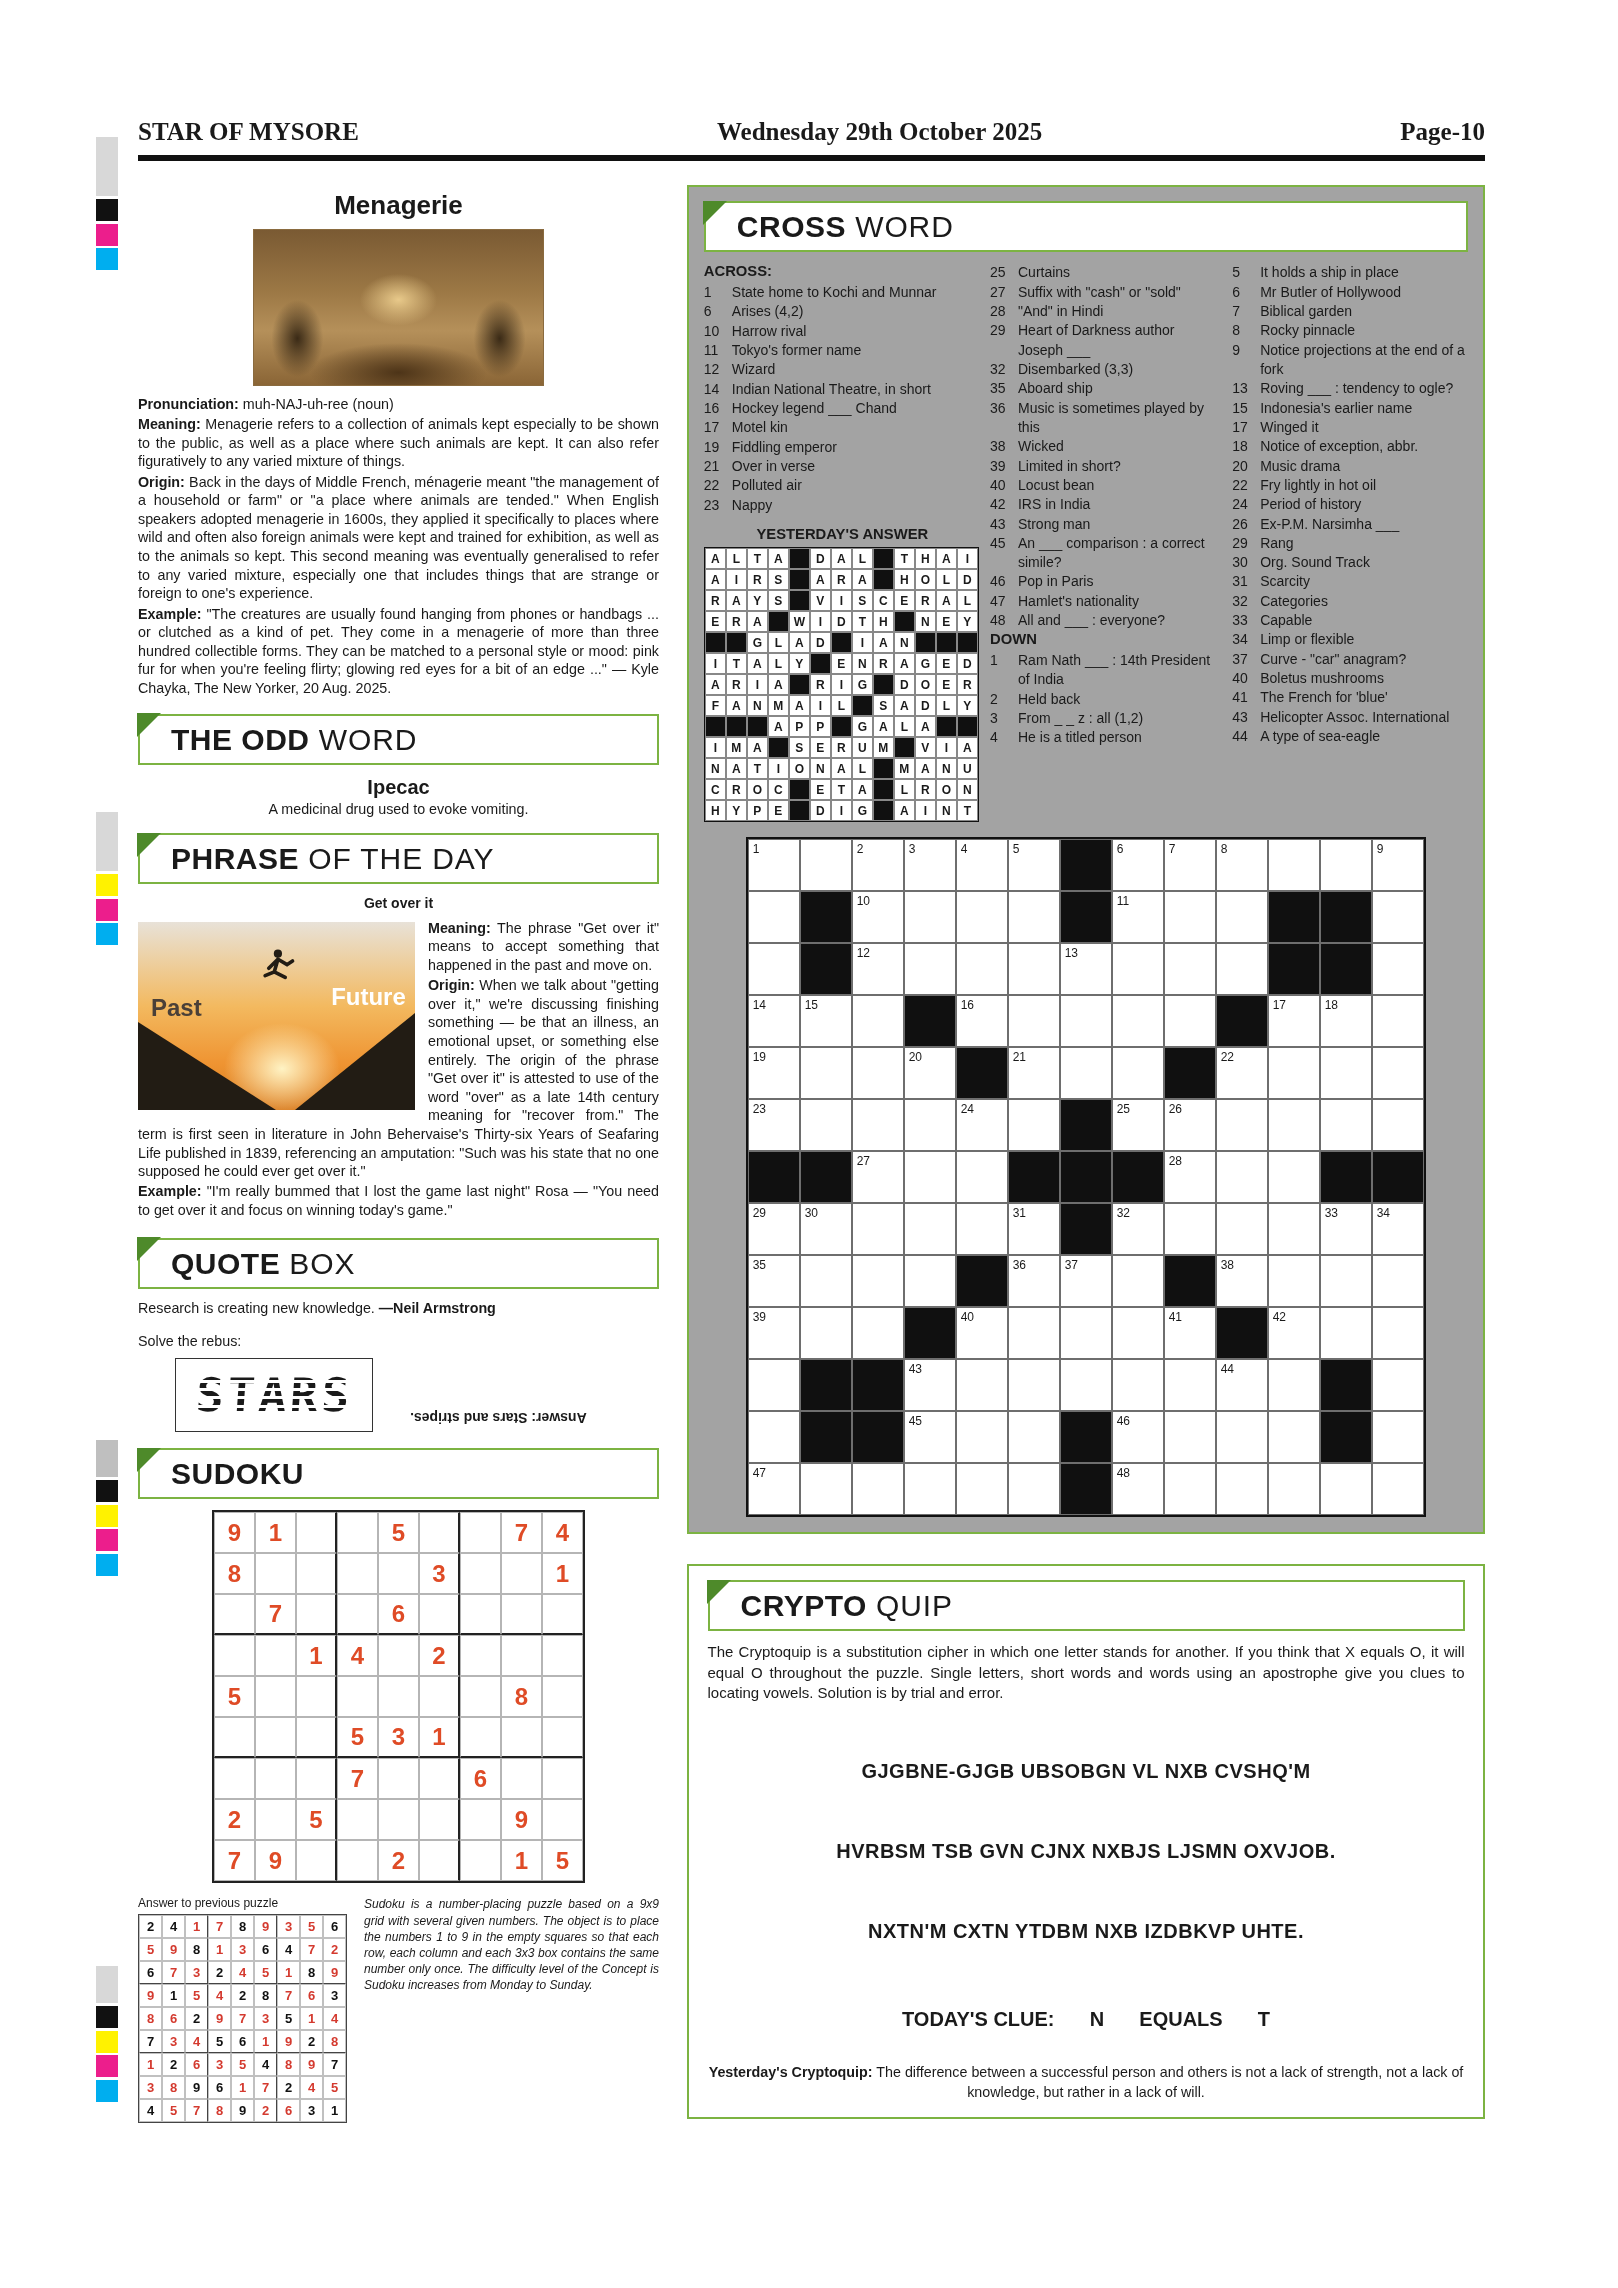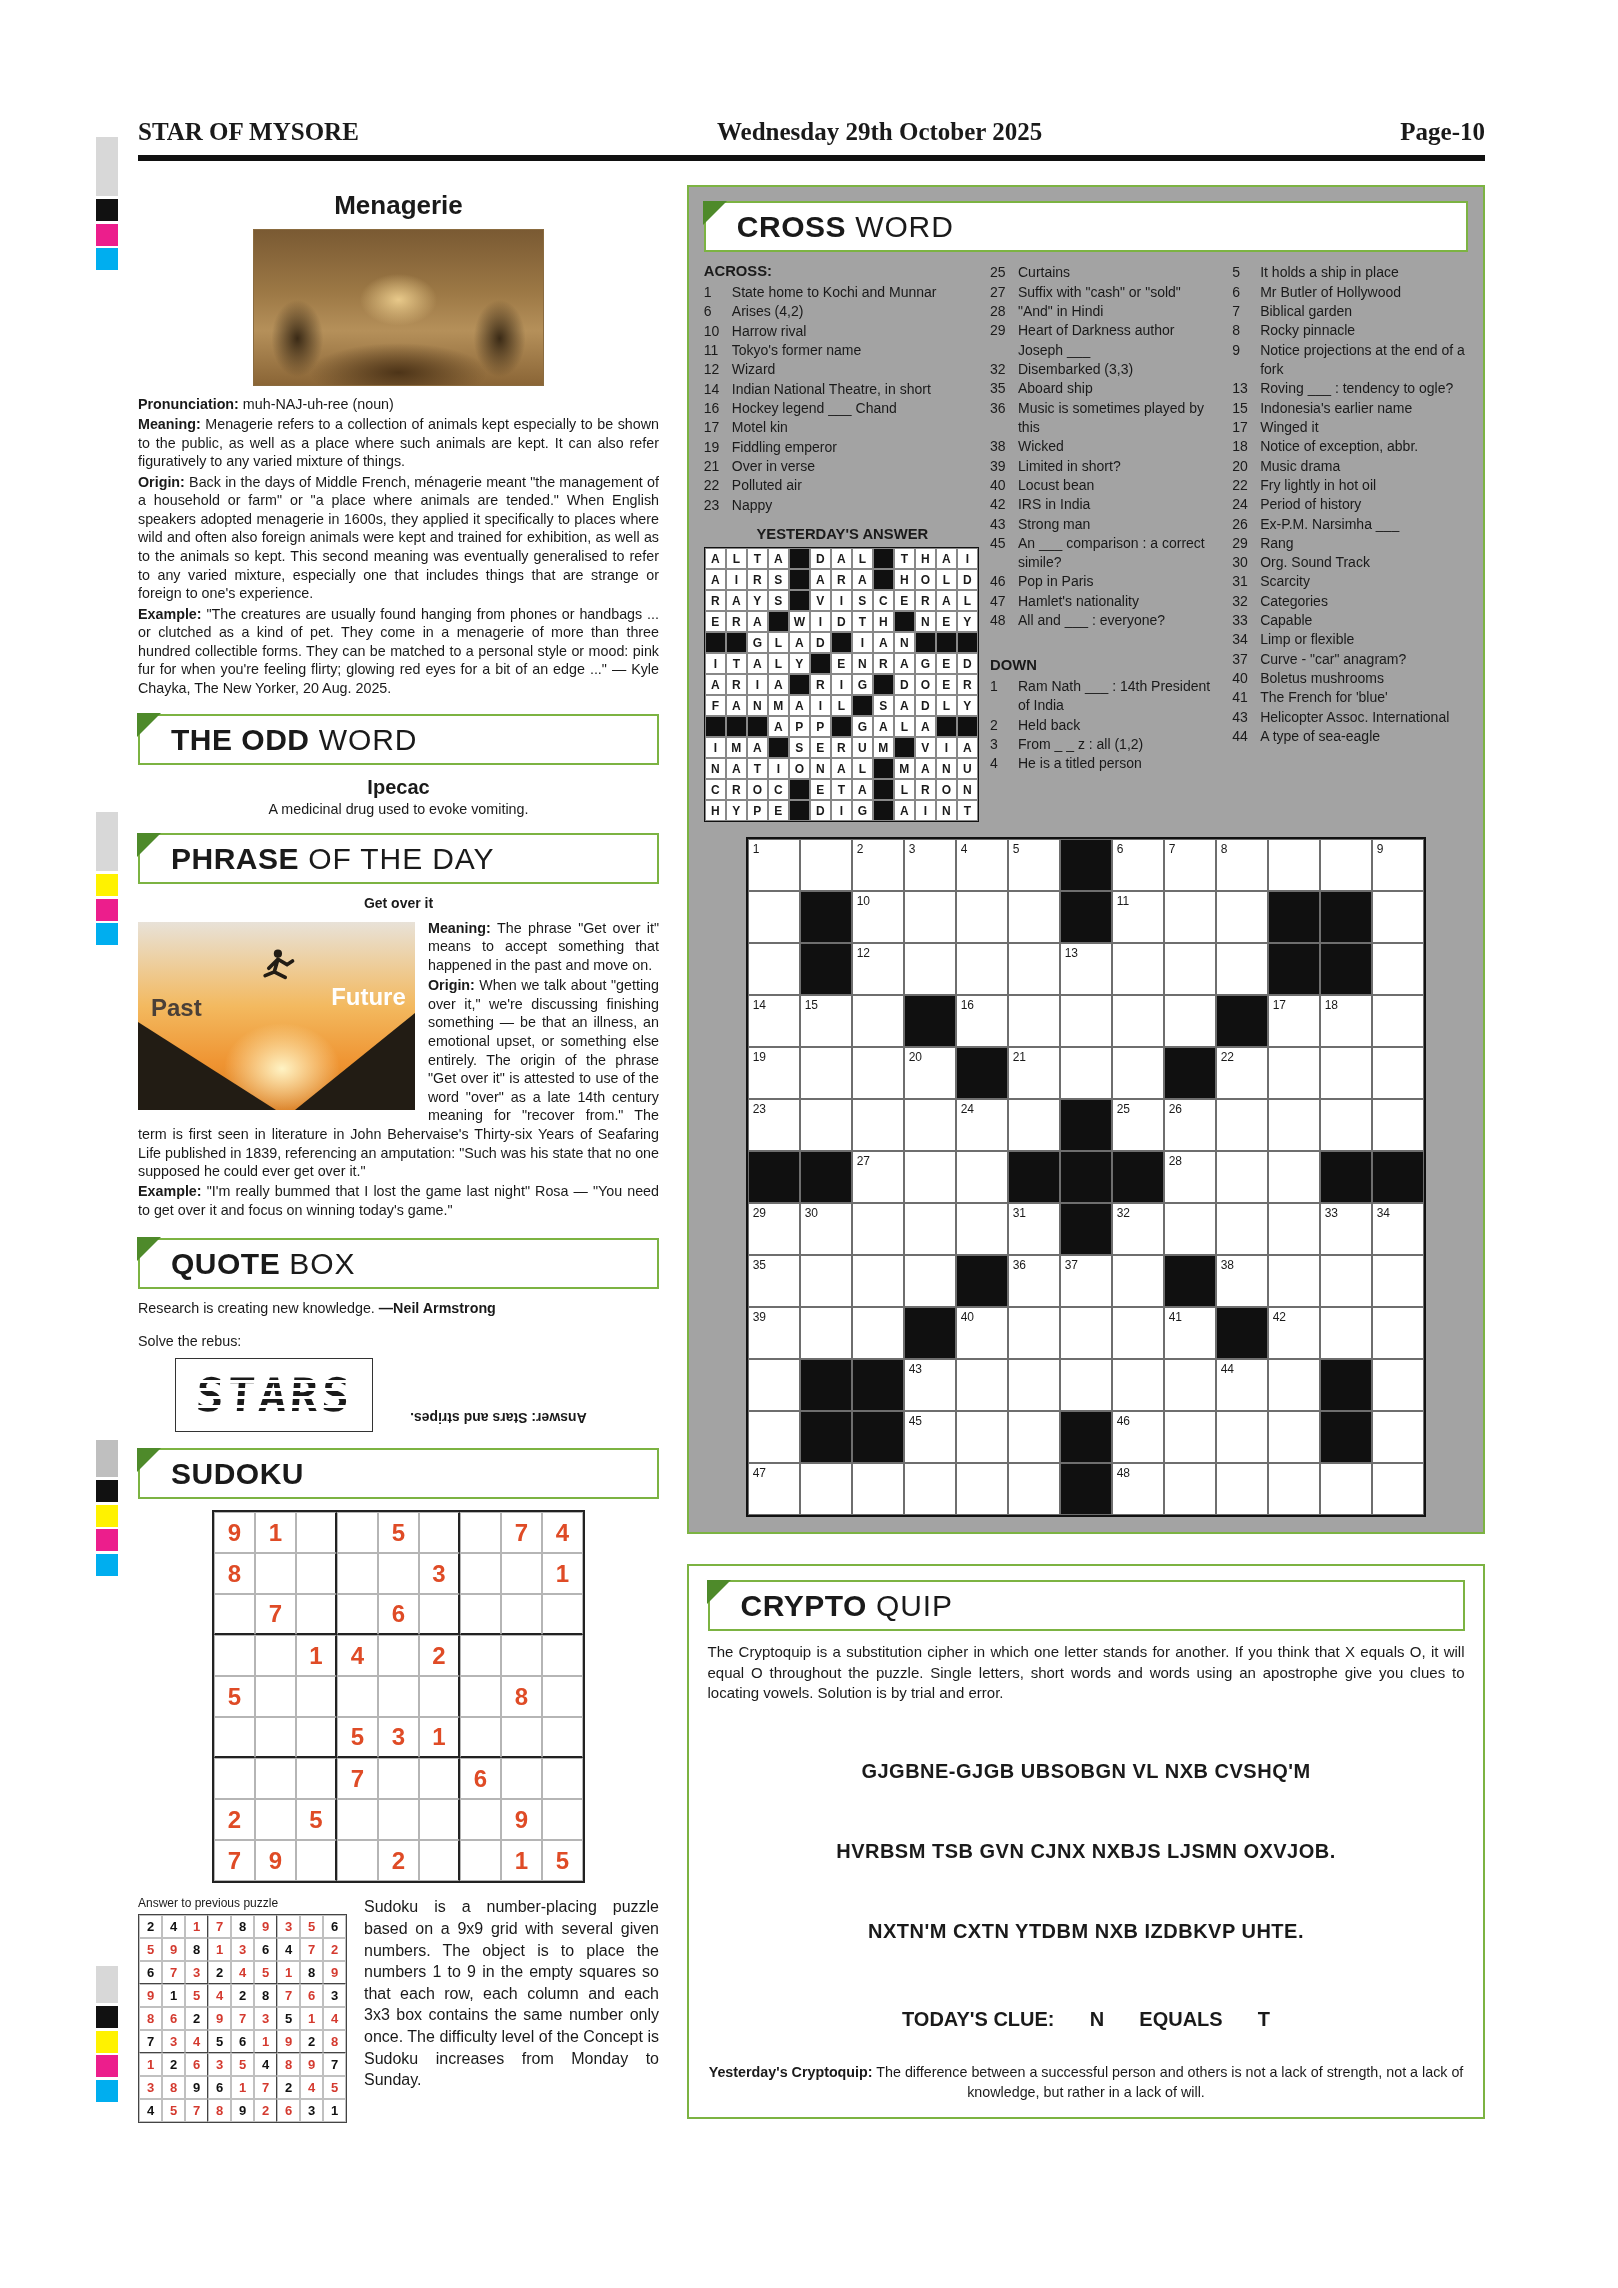--- a/index.html
+++ b/index.html
@@ -80,21 +80,21 @@
       font-size:24px; font-weight:700; color:#df4b26; background:#fff; }
   .sd-cell.thickR { border-right:2.8px solid #222; }
   .sd-cell.thickB { border-bottom:2.8px solid #222; }
   .sudoku-bottom { display:flex; gap:17px; }
   .sd-ans-label { font-size:12px; margin-bottom:3.7px; }
   .sudoku-answer { display:grid; grid-template-columns:repeat(9,23px); grid-auto-rows:23px; border:1.8px solid #444; width:max-content; }
   .sa-cell { border:0.9px solid #c0c0c0; display:flex; align-items:center; justify-content:center; font-size:13px; font-weight:700; background:#fff; }
   .sa-cell.thickR { border-right:1.8px solid #444; }
   .sa-cell.thickB { border-bottom:1.8px solid #444; }
   .sa-red { color:#d43a2f; } .sa-blk { color:#111; }
-  .sudoku-desc { flex:1; font-size:16px; line-height:1.35; text-align:justify; }
+  .sudoku-desc { flex:1; font-size:12px; line-height:1.35; text-align:justify;font-style:italic; }
 
   
   .green-box { border:2.8px solid #7cb342; padding:14.8px; background:#a3a3a3; }
   .clue-cols { display:flex; gap:9.2px; margin-top:3.7px; }
   .ccol1 { width:277px; flex:none; }
   .ccol2 { width:233px; flex:none; }
   .ccol3 { width:234px; flex:none; }
   .clue-header { font-weight:700; font-size:14.8px; margin-bottom:3.7px; }
   .clue { display:flex; font-size:14px; line-height:1.38; }
   .clue .cnum { width:28px; flex:none; }
@@ -702,21 +702,21 @@
                   </div>
                   <div class="clue">
                     <span class="cnum">47</span>
                     <span class="ctext">Hamlet's nationality</span>
                   </div>
                   <div class="clue">
                     <span class="cnum">48</span>
                     <span class="ctext">All and ___ : everyone?</span>
                   </div>
                 </div>
-              <div class="clue-header" style="margin-top:27px;">DOWN</div>
+              <div class="clue-header" style="margin-top:1px;">DOWN</div>
               <div id="down-col2">
                   <div class="clue">
                     <span class="cnum">1</span>
                     <span class="ctext">Ram Nath ___ : 14th President of India</span>
                   </div>
                   <div class="clue">
                     <span class="cnum">2</span>
                     <span class="ctext">Held back</span>
                   </div>
                   <div class="clue">

